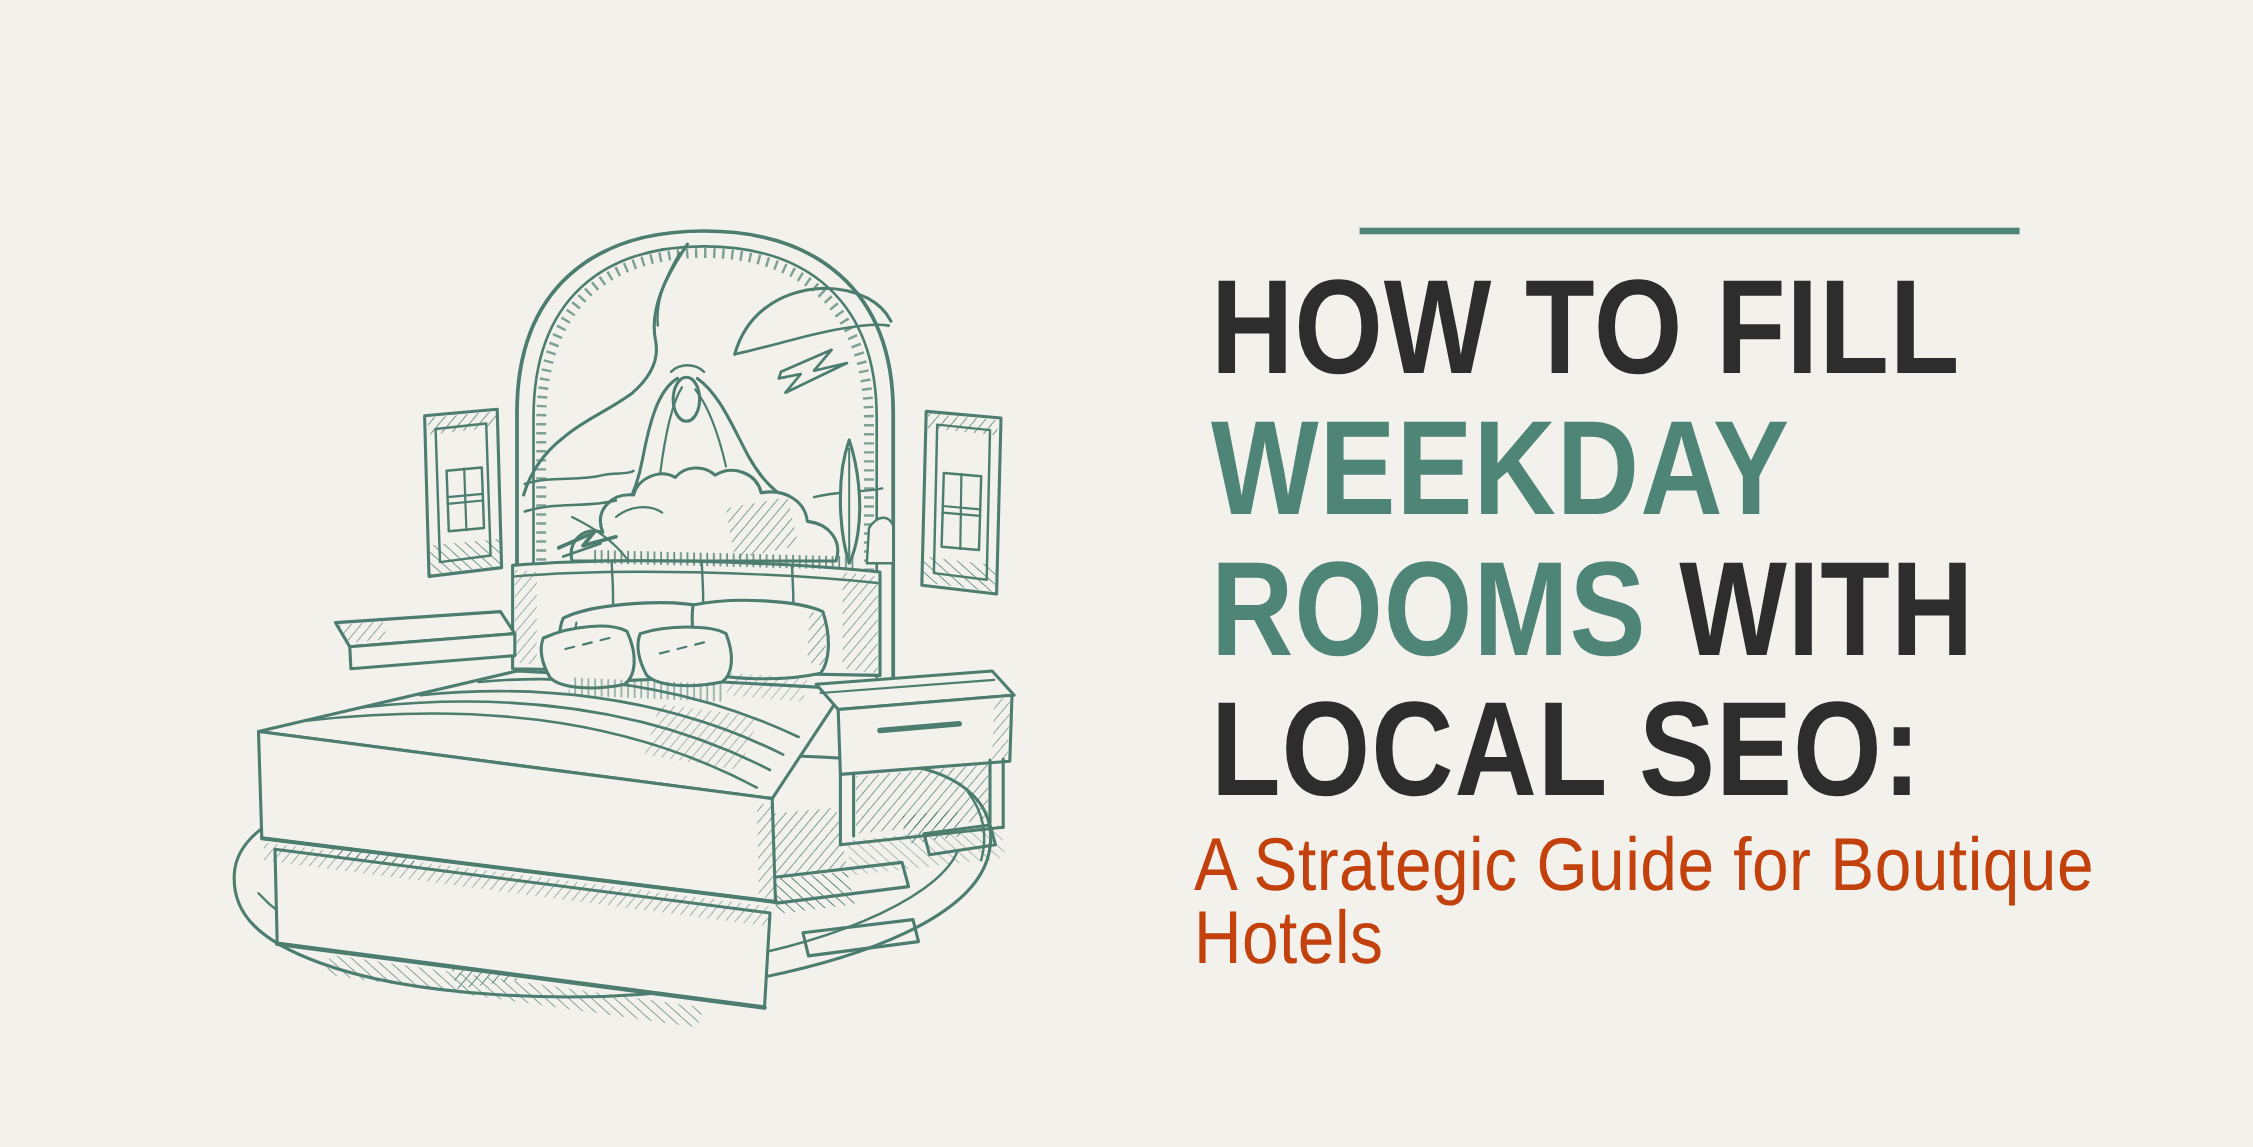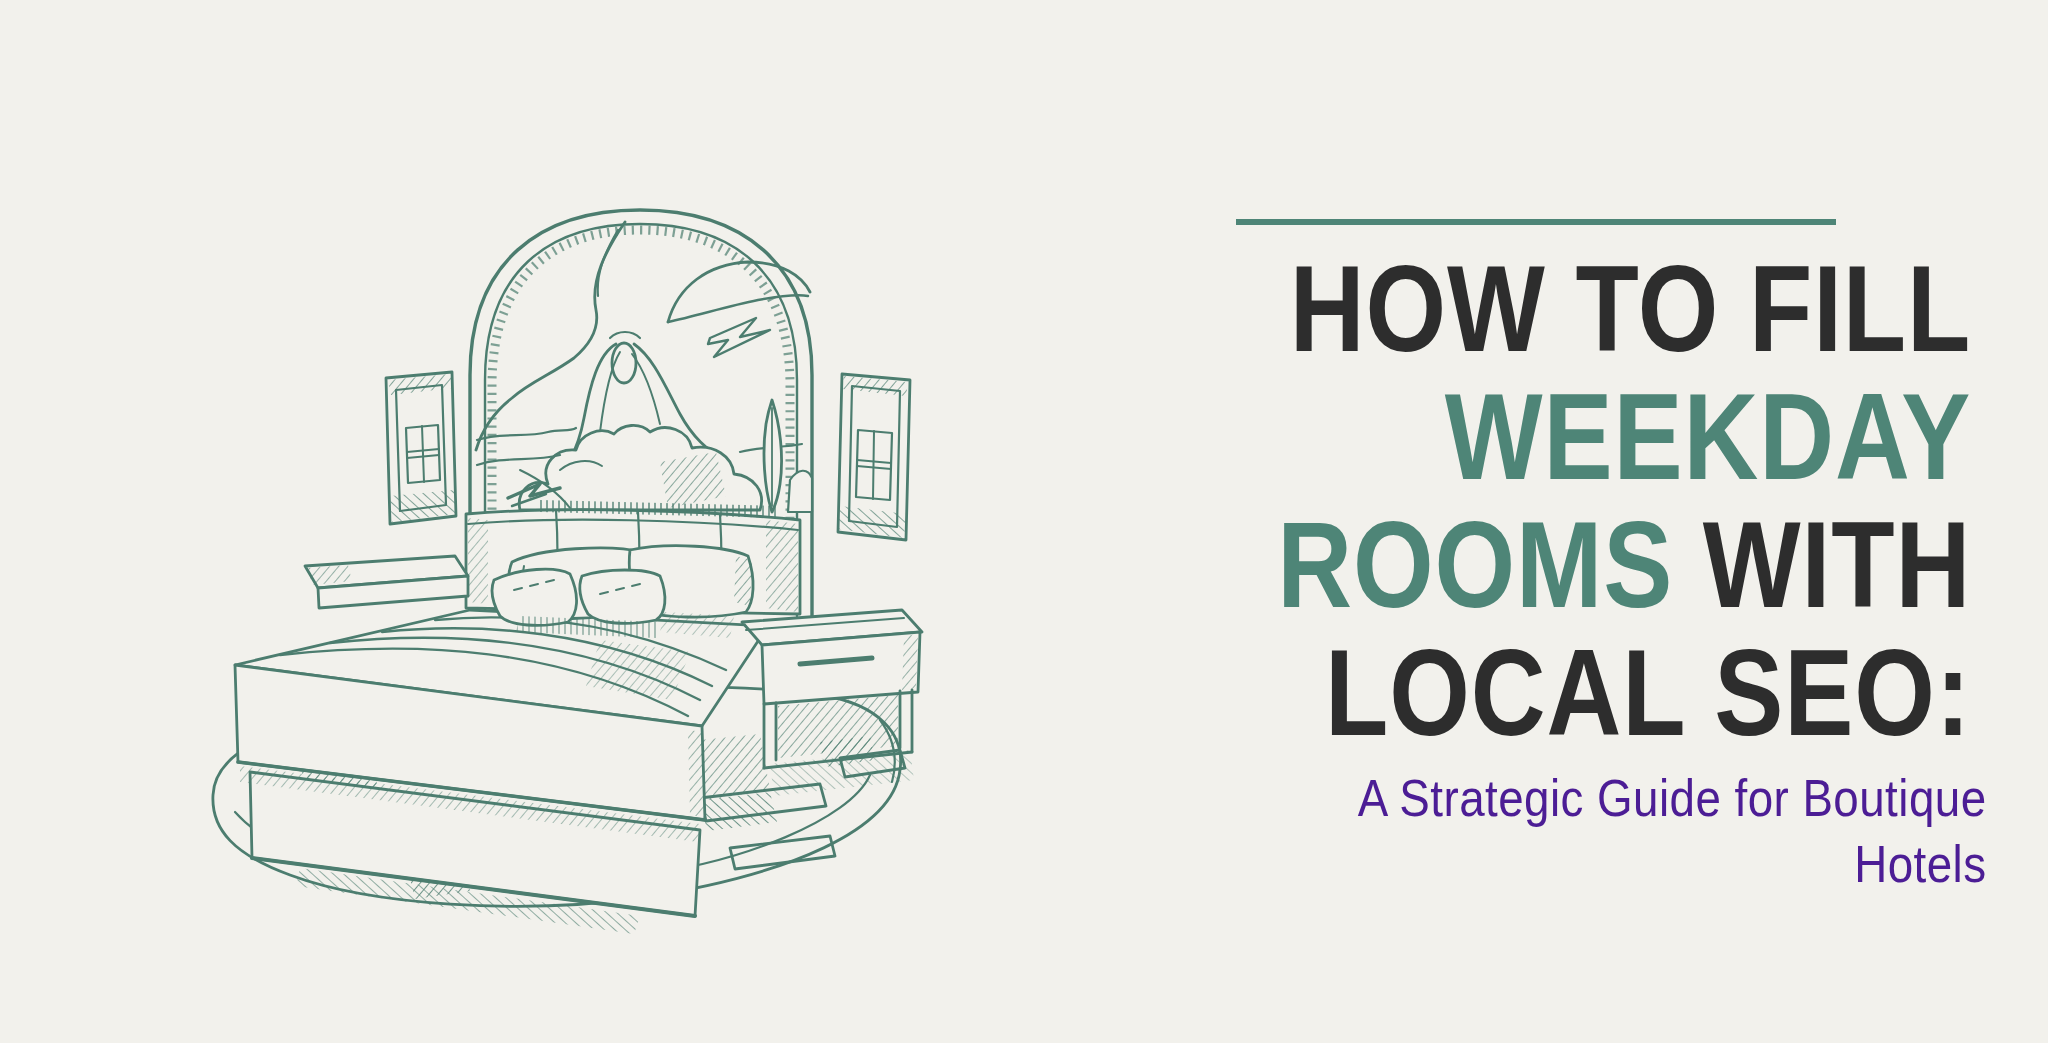--- a/index.html
+++ b/index.html
@@ -2,26 +2,26 @@
 <html><head>
 <meta charset="utf-8">
 <style>
   html,body{margin:0;padding:0}
   body{
     width:2048px;height:1043px;position:relative;overflow:hidden;
     background:#f2f1ec;
     font-family:"Liberation Sans","DejaVu Sans",sans-serif;
   }
   .illus{position:absolute;left:0;top:0}
-  .right-col{position:absolute;left:1024px;top:12px;width:1024px;text-align:right}
+  .right-col{position:absolute;left:1024px;top:0;width:1024px;text-align:left}
   .rule{width:600px;height:6px;margin:207px auto 0;background:#4e8577}
   .title{margin-top:20px;font-weight:bold;color:#2d2d2d;font-size:122px;line-height:128px;letter-spacing:1px}
   .title .line{display:block;transform:scaleX(.85);white-space:nowrap}
   .accent{color:#4e8577}
-  .subtitle{margin-top:8px;font-size:52px;line-height:66px;color:#4c1d95;font-weight:400;letter-spacing:.5px}
+  .subtitle{margin-top:8px;font-size:68px;line-height:66px;color:#c2410c;font-weight:400;letter-spacing:.5px}
   .subtitle .line{display:block;transform:scaleX(.88);white-space:nowrap}
 </style>
 </head>
 <body>
 
 <svg class="illus" width="1024" height="1043" viewBox="0 0 1024 1043" aria-hidden="true">
   <defs>
     <pattern id="hd" width="7" height="7" patternUnits="userSpaceOnUse" patternTransform="rotate(40)">
       <line x1="0" y1="0" x2="0" y2="7" stroke="#4c7d6f" stroke-width="1.6"></line>
     </pattern>

